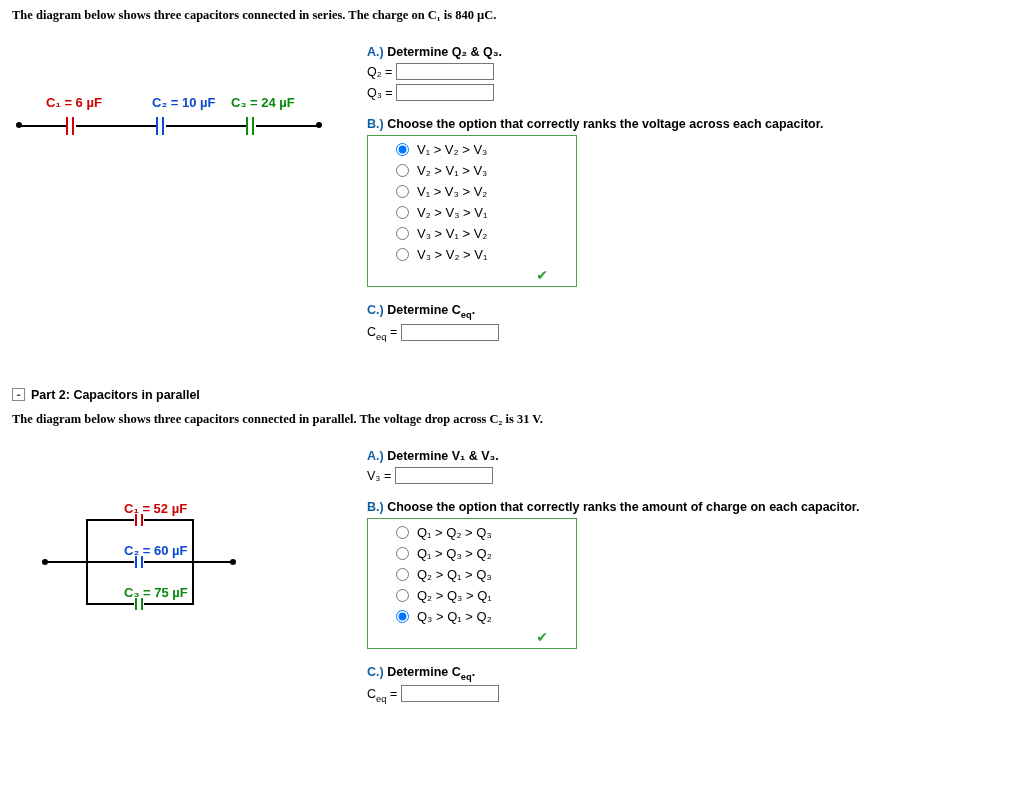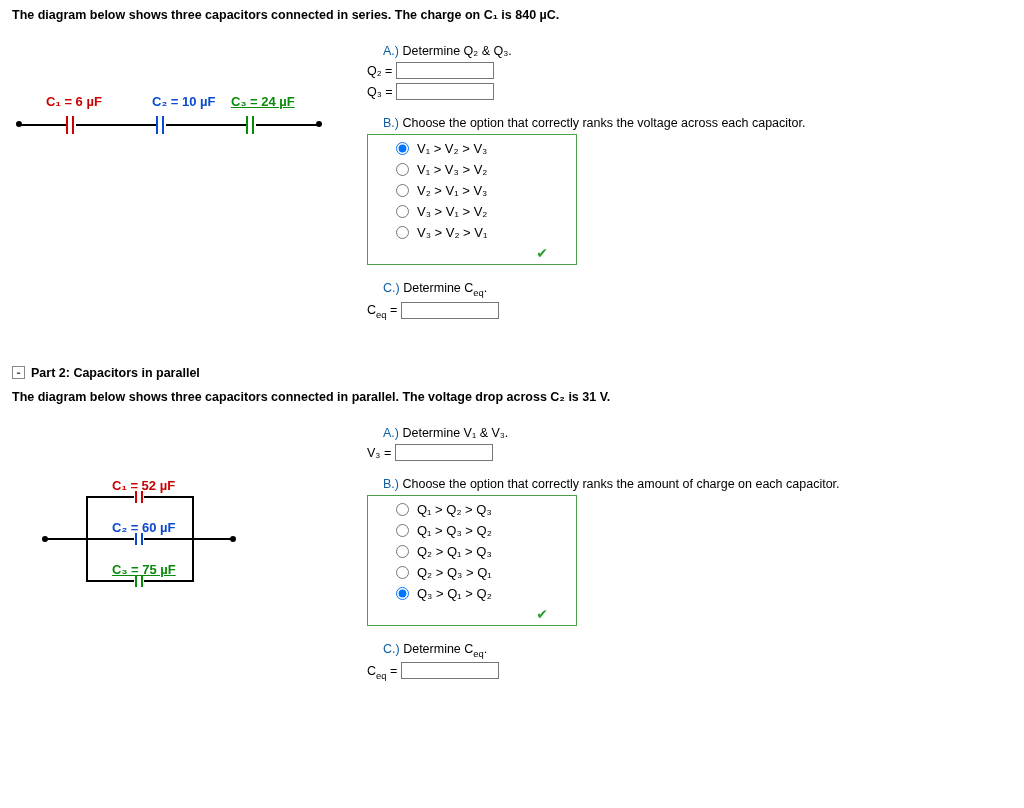--- a/index.html
+++ b/index.html
@@ -4,32 +4,31 @@
 <style>
   body {
     margin: 0;
     padding: 8px 12px;
     font-family: Arial, Helvetica, sans-serif;
     font-size: 12.5px;
     color: #000;
     width: 1024px;
     box-sizing: border-box;
   }
-  .intro { margin-bottom: 22px; font-weight: bold; }
+  .intro { margin-bottom: 22px; font-weight: bold; font-family: Liberation Serif, serif; }
   .row { display: flex; }
   .diagram-col {
     width: 355px;
     flex: 0 0 355px;
     padding-top: 50px;
   }
   .content-col { flex: 1; }
   .partlabel {
-    font-weight: normal;
+    font-weight: bold;
     margin-bottom: 4px;
-    margin-left: 16px;
   }
   .partlabel .pfx { color: #0f5fa5; }
   .input-line { margin-bottom: 4px; }
   .input-line input {
     width: 90px;
     height: 15px;
     border: 1px solid #767676;
     padding: 0 3px;
     font-size: 12px;
   }
@@ -92,39 +91,39 @@
   .cap-gap { width: 4px; }
   .cap-lbl {
     position: absolute;
     top: 0;
     font-weight: bold;
     font-size: 13px;
     white-space: nowrap;
   }
   .c1 { color: #c00; }
   .c2 { color: #0a49d1; }
-  .c3 { color: #0a8a0a; text-decoration: underline; }
+  .c3 { color: #0a8a0a; }
 
   
   .para-diagram { position: relative; width: 200px; height: 120px; margin-left: 30px; }
   .pw { position: absolute; background: #000; }
   .para-diagram .dot { top: 60px; }
   .para-diagram .plate { width: 2px; height: 12px; }
   .pcap {
     position: absolute;
     left: 93px;
     display: flex;
     align-items: center;
   }
   .plabel {
     position: absolute;
     font-weight: bold;
     font-size: 13px;
     white-space: nowrap;
-    left: 70px;
+    left: 82px;
   }
 </style>
 </head>
 <body>
 
 <div class="intro">The diagram below shows three capacitors connected in series. The charge on C₁ is 840 µC.</div>
 
 <div class="row">
   <div class="diagram-col">
     <div class="series-diagram">
@@ -180,25 +179,29 @@
         <span class="pfx">B.)</span>
         <span>Choose the option that correctly ranks the voltage across each capacitor.</span>
       </div>
       <div class="options-box">
         <div class="opt-row">
             <input type="radio" name="p1b" checked="" style="">
             <span>V₁ &gt; V₂ &gt; V₃</span>
           </div>
         <div class="opt-row">
             <input type="radio" name="p1b" style="">
+            <span>V₂ &gt; V₁ &gt; V₃</span>
+          </div>
+        <div class="opt-row">
+            <input type="radio" name="p1b" style="">
             <span>V₁ &gt; V₃ &gt; V₂</span>
           </div>
         <div class="opt-row">
             <input type="radio" name="p1b" style="">
-            <span>V₂ &gt; V₁ &gt; V₃</span>
+            <span>V₂ &gt; V₃ &gt; V₁</span>
           </div>
         <div class="opt-row">
             <input type="radio" name="p1b" style="">
             <span>V₃ &gt; V₁ &gt; V₂</span>
           </div>
         <div class="opt-row">
             <input type="radio" name="p1b" style="">
             <span>V₃ &gt; V₂ &gt; V₁</span>
           </div>
         <div class="check">✔</div>

